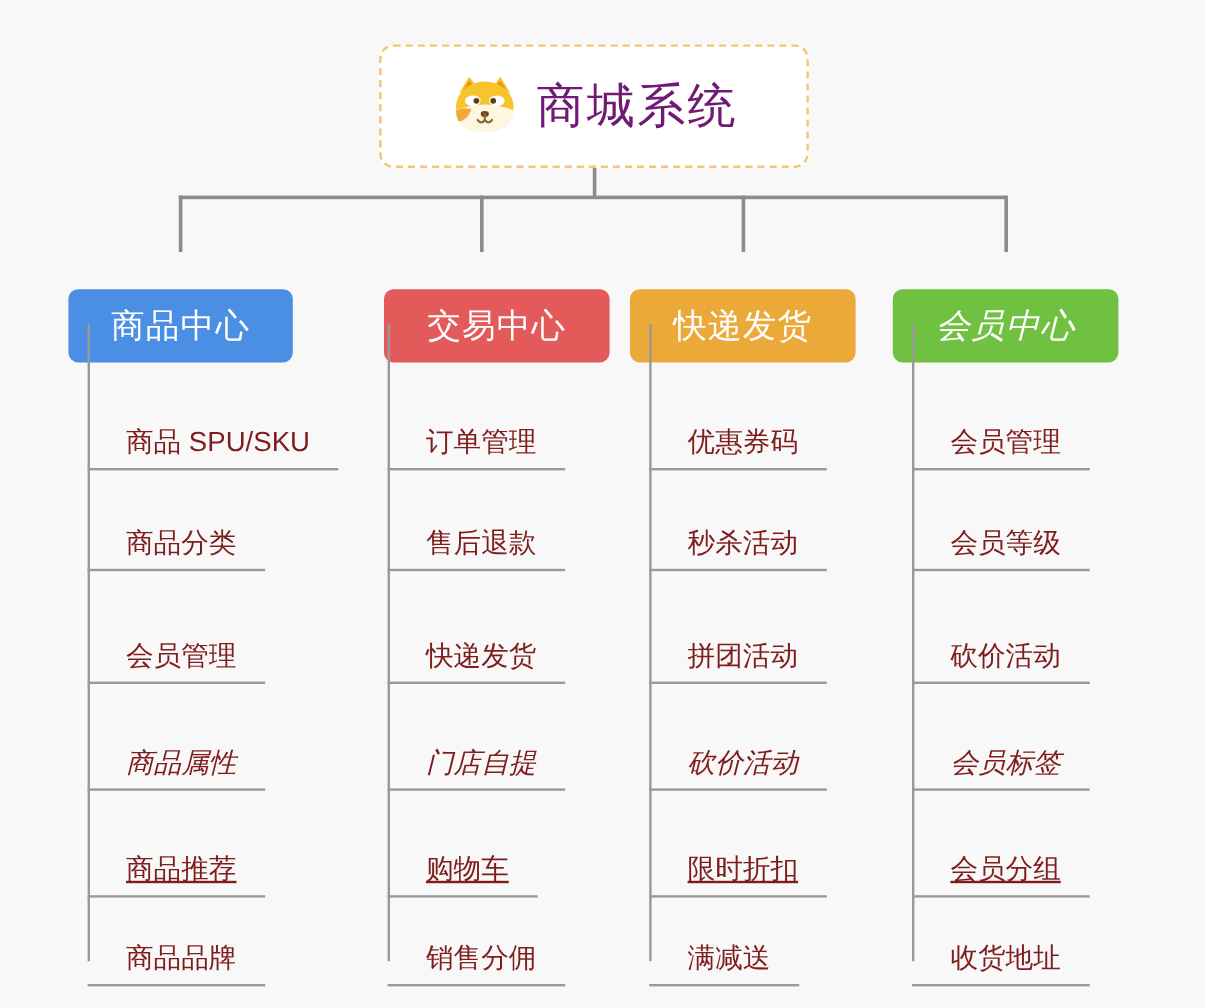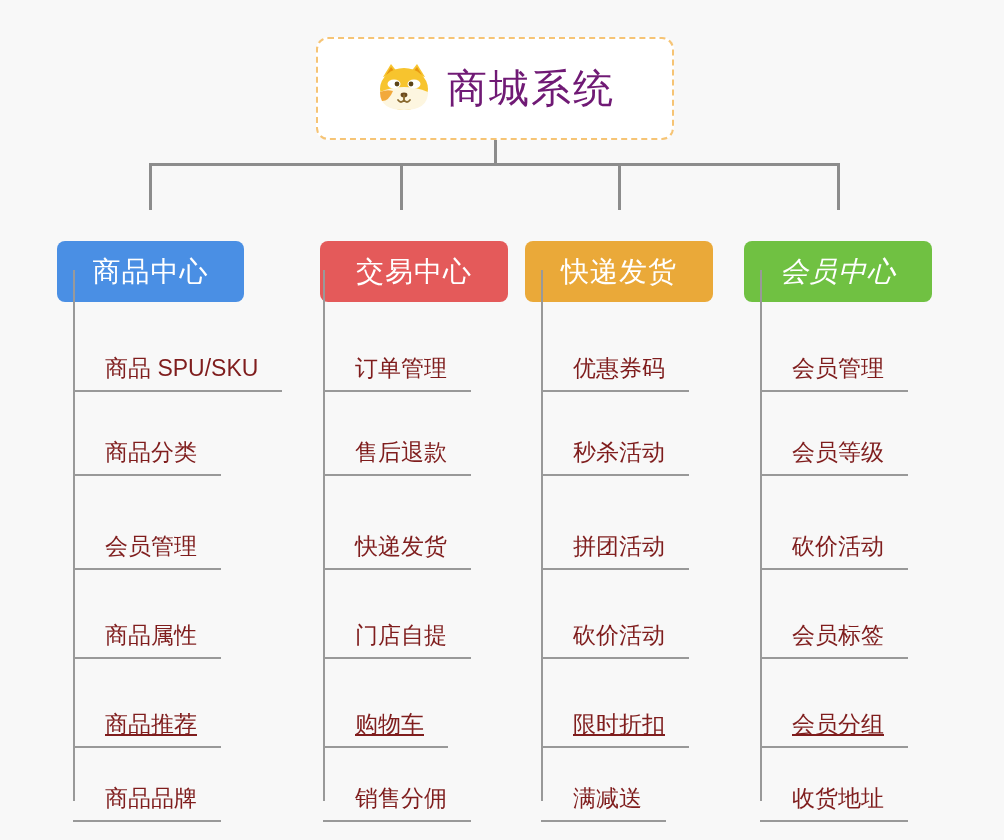--- a/index.html
+++ b/index.html
@@ -89,21 +89,21 @@
     border-bottom: 2px solid #999999;
     font-size: 23px;
     color: #7f1d1d;
     white-space: nowrap;
     width: max-content;
     margin-top: 36px;
   }
   .leaf:nth-of-type(1) { top: 42px;  }
   .leaf:nth-of-type(2) { top: 126px; }
   .leaf:nth-of-type(3) { top: 220px; }
-  .leaf:nth-of-type(4) { top: 309px; }
+  .leaf:nth-of-type(4) { top: 309px; font-style: italic; }
   .leaf:nth-of-type(5) { top: 398px; text-decoration: underline; }
   .leaf:nth-of-type(6) { top: 472px; }
 </style>
 </head>
 <body>
 
 <div class="stage">
 
   <div class="root-node">
     <svg class="root-icon" viewBox="0 0 58 52" aria-hidden="true">

